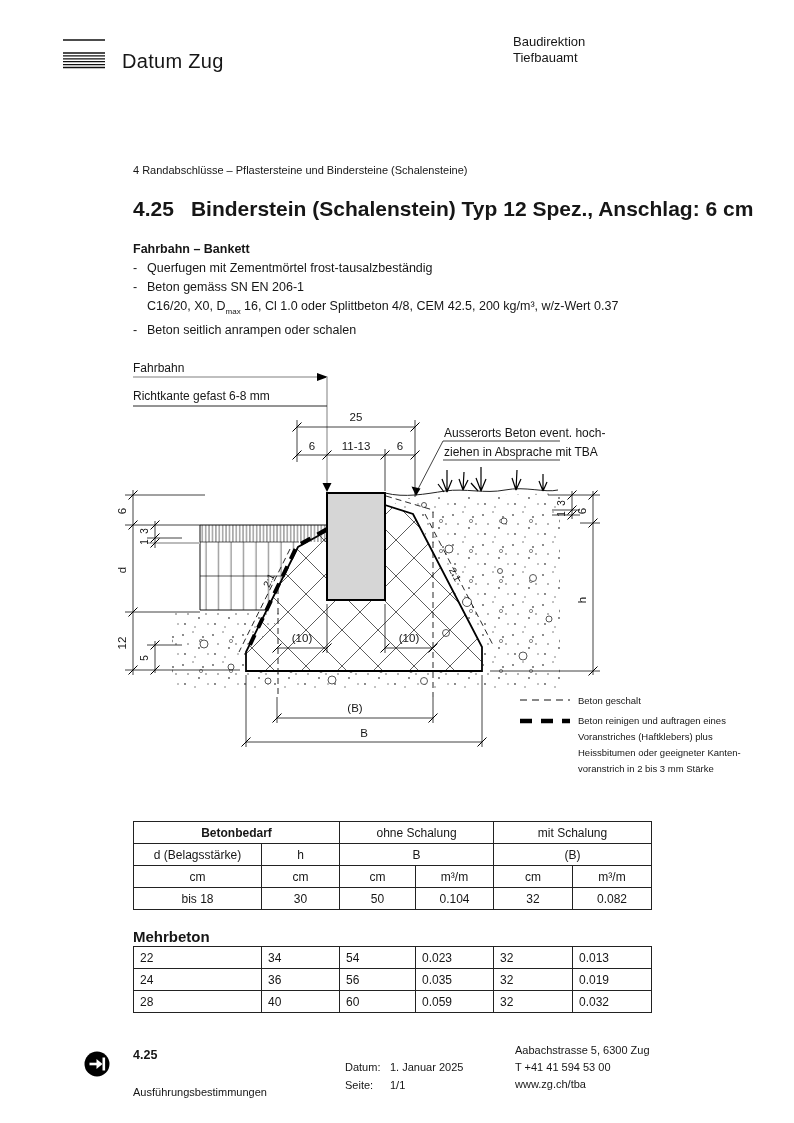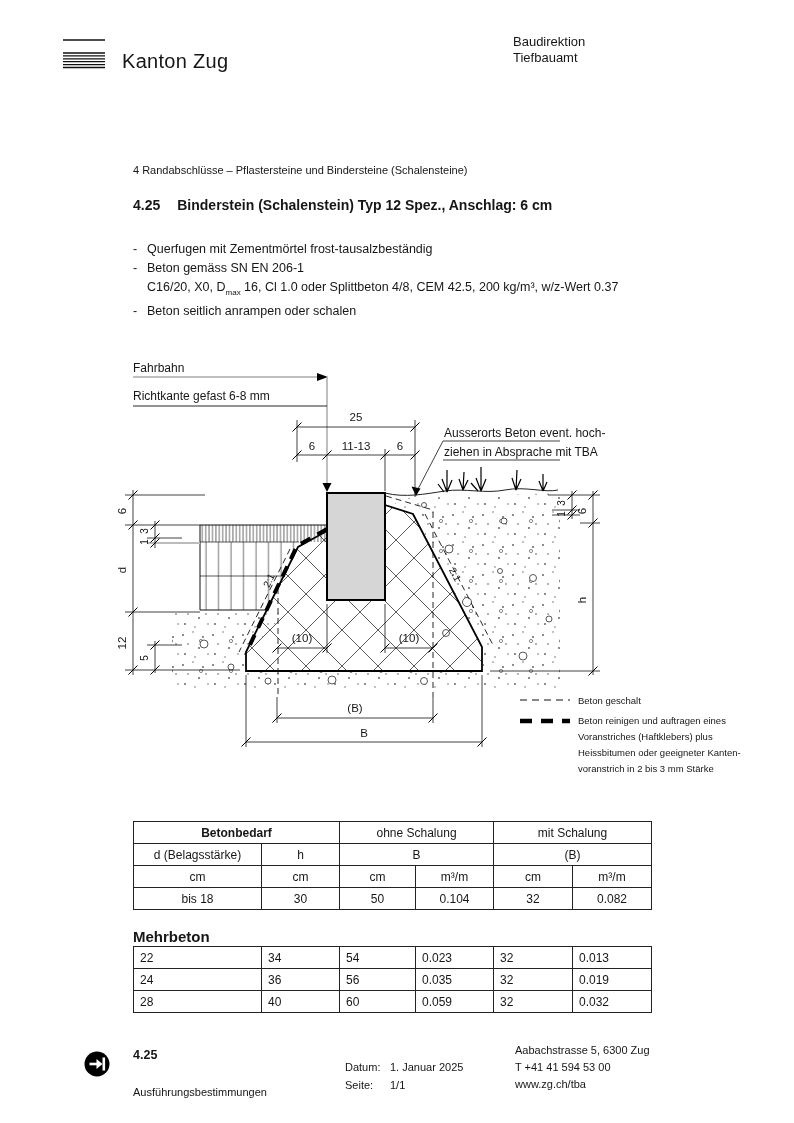--- a/index.html
+++ b/index.html
@@ -6,21 +6,21 @@
   body{
     width:794px;height:1123px;position:relative;background:#ffffff;
     font-family:"Liberation Sans", sans-serif;color:#161616;overflow:hidden;
   }
   .abs{position:absolute;}
   
   #org-block{left:513px;top:34px;font-size:13px;line-height:16px;}
   #logo-text{left:122px;top:50px;font-size:20px;letter-spacing:0.3px;}
   
   #breadcrumb{left:133px;top:164px;font-size:11px;}
-  #page-title{left:133px;top:197px;font-size:14px;font-weight:bold;}
+  #page-title{left:133px;top:197px;font-size:21px;font-weight:bold;}
   #page-title .num{margin-right:17px;}
   #intro{left:133px;top:240px;font-size:12.5px;line-height:19px;}
   #intro .sub-title{font-weight:bold;}
   #intro .marker{display:inline-block;width:14px;}
   #intro .detail{padding-left:14px;}
   sub.sm{font-size:8px;}
   
   table.tbl{border-collapse:collapse;table-layout:fixed;font-size:12px;}
   table.tbl td{border:1px solid #222;padding:1px 6px;height:19px;white-space:nowrap;
     font-family:"Liberation Sans", sans-serif;color:#161616;}
@@ -50,31 +50,32 @@
   <g stroke="#111" stroke-width="1.3">
     <line x1="0" y1="2" x2="42" y2="2"></line>
     <line x1="0" y1="15" x2="42" y2="15"></line>
     <line x1="0" y1="17.9" x2="42" y2="17.9"></line>
     <line x1="0" y1="20.8" x2="42" y2="20.8"></line>
     <line x1="0" y1="23.7" x2="42" y2="23.7"></line>
     <line x1="0" y1="26.6" x2="42" y2="26.6"></line>
     <line x1="0" y1="29.5" x2="42" y2="29.5"></line>
   </g>
 </svg>
-<div class="abs" id="logo-text">Kanton Zug</div>
+<div class="abs" id="logo-text">Datum Zug</div>
 <div class="abs" id="org-block">
   <div>Baudirektion</div>
   <div>Tiefbauamt</div>
 </div>
 
 <div class="abs" id="breadcrumb">4 Randabschlüsse – Pflastersteine und Bindersteine (Schalensteine)</div>
 <div class="abs" id="page-title">
   <span class="num">4.25</span><span>Binderstein (Schalenstein) Typ 12 Spez., Anschlag: 6 cm</span>
 </div>
 <div class="abs" id="intro">
+  <div class="sub-title">Fahrbahn – Bankett</div>
   <div><span class="marker">-</span><span>Querfugen mit Zementmörtel frost-tausalzbeständig</span></div>
   <div><span class="marker">-</span><span>Beton gemäss SN EN 206-1</span></div>
   <div class="detail"><span>C16/20, X0, D</span><sub class="sm">max</sub><span> 16, Cl 1.0 oder Splittbeton 4/8, CEM 42.5, 200 kg/m³, w/z-Wert 0.37</span></div>
   <div><span class="marker">-</span><span>Beton seitlich anrampen oder schalen</span></div>
 </div>
 
 <svg class="abs" style="left:0;top:355px;" width="794" height="430" viewBox="0 355 794 430">
   <defs>
     <pattern id="pvd" patternUnits="userSpaceOnUse" width="3.4" height="8">
       <line x1="1.7" y1="0" x2="1.7" y2="8" stroke="#222" stroke-width="0.7"></line>

